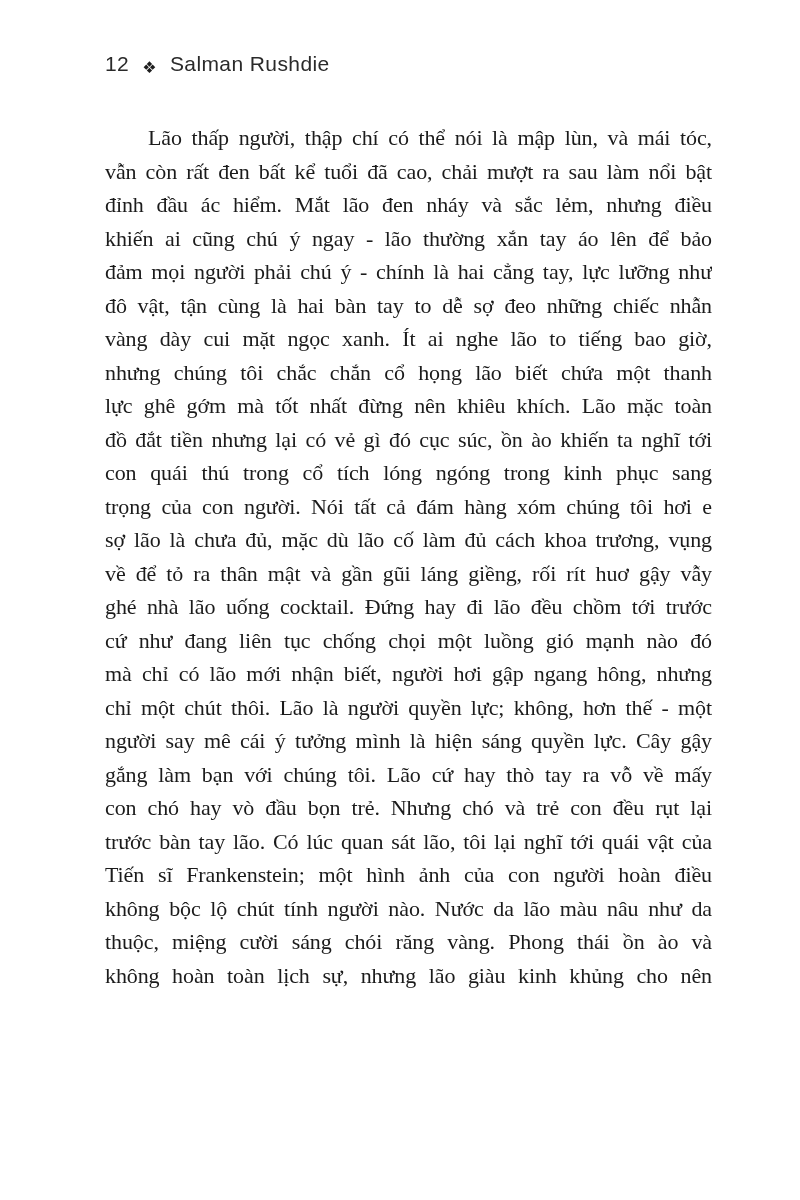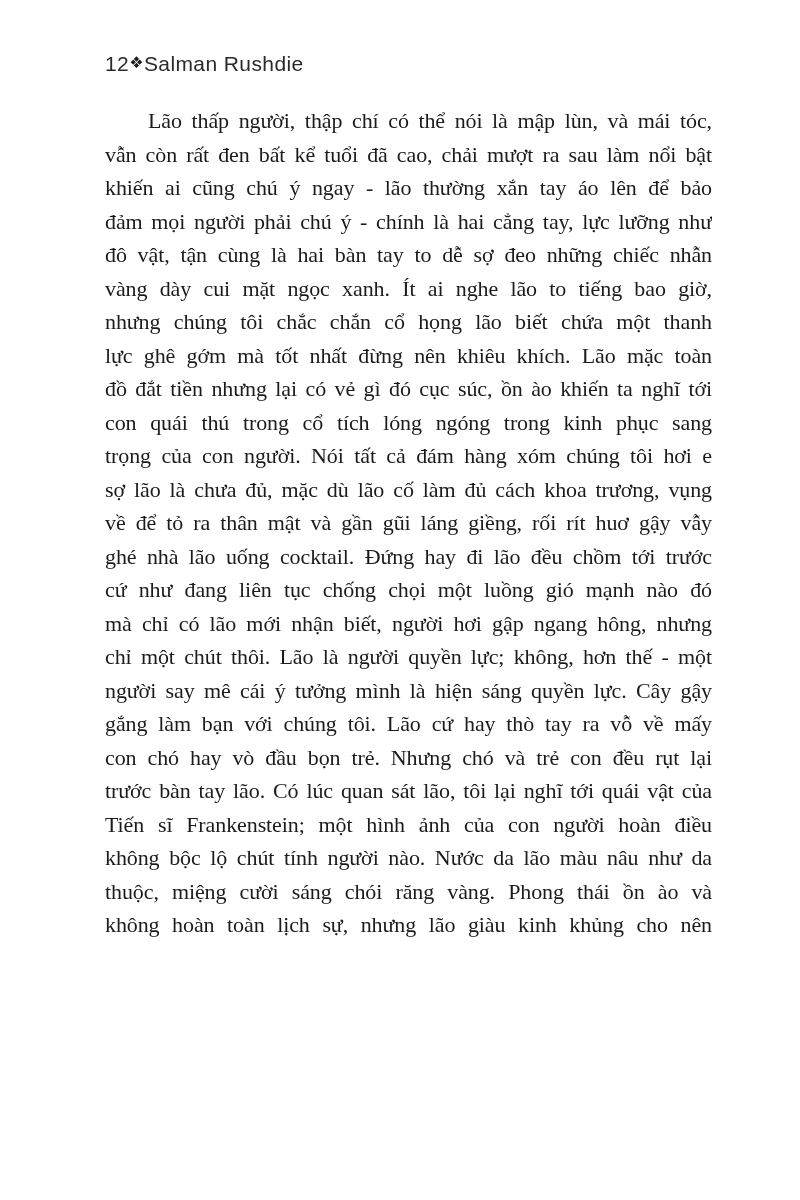--- a/index.html
+++ b/index.html
@@ -13,36 +13,37 @@
     height: 1200px;
     background: #ffffff;
     overflow: hidden;
     color: #1e1e1e;
   }
   .running-header {
     position: absolute;
     left: 105px;
     top: 52px;
     display: flex;
-    align-items: flex-start;
+    align-items: flex-end;
+    gap: 13px;
     font-family: "Liberation Sans", sans-serif;
     font-size: 21px;
     letter-spacing: 0.4px;
     color: #2a2a2a;
   }
   .running-header .ornament {
     font-size: 16px;
     position: relative;
     top: 1px;
     color: #1e1e1e;
   }
   .body-text {
     position: absolute;
     left: 105px;
-    top: 104px;
+    top: 121px;
     width: 607px;
     font-family: "Liberation Serif", serif;
     font-size: 22px;
     color: #1b1b1b;
     letter-spacing: -0.1px;
   }
   .body-text .line {
     height: 33.5px;
     line-height: 33.5px;
     overflow: hidden;
@@ -62,20 +63,21 @@
 
   <header class="running-header">
     <span>12</span>
     <span class="ornament">❖</span>
     <span>Salman Rushdie</span>
   </header>
 
   <main class="body-text">
       <div class="line first">Lão thấp người, thập chí có thể nói là mập lùn, và mái tóc,</div>
       <div class="line">vẫn còn rất đen bất kể tuổi đã cao, chải mượt ra sau làm nổi bật</div>
+      <div class="line">đỉnh đầu ác hiểm. Mắt lão đen nháy và sắc lẻm, nhưng điều</div>
       <div class="line">khiến ai cũng chú ý ngay - lão thường xắn tay áo lên để bảo</div>
       <div class="line">đảm mọi người phải chú ý - chính là hai cẳng tay, lực lưỡng như</div>
       <div class="line">đô vật, tận cùng là hai bàn tay to dễ sợ đeo những chiếc nhẫn</div>
       <div class="line">vàng dày cui mặt ngọc xanh. Ít ai nghe lão to tiếng bao giờ,</div>
       <div class="line">nhưng chúng tôi chắc chắn cổ họng lão biết chứa một thanh</div>
       <div class="line">lực ghê gớm mà tốt nhất đừng nên khiêu khích. Lão mặc toàn</div>
       <div class="line">đồ đắt tiền nhưng lại có vẻ gì đó cục súc, ồn ào khiến ta nghĩ tới</div>
       <div class="line">con quái thú trong cổ tích lóng ngóng trong kinh phục sang</div>
       <div class="line">trọng của con người. Nói tất cả đám hàng xóm chúng tôi hơi e</div>
       <div class="line">sợ lão là chưa đủ, mặc dù lão cố làm đủ cách khoa trương, vụng</div>

